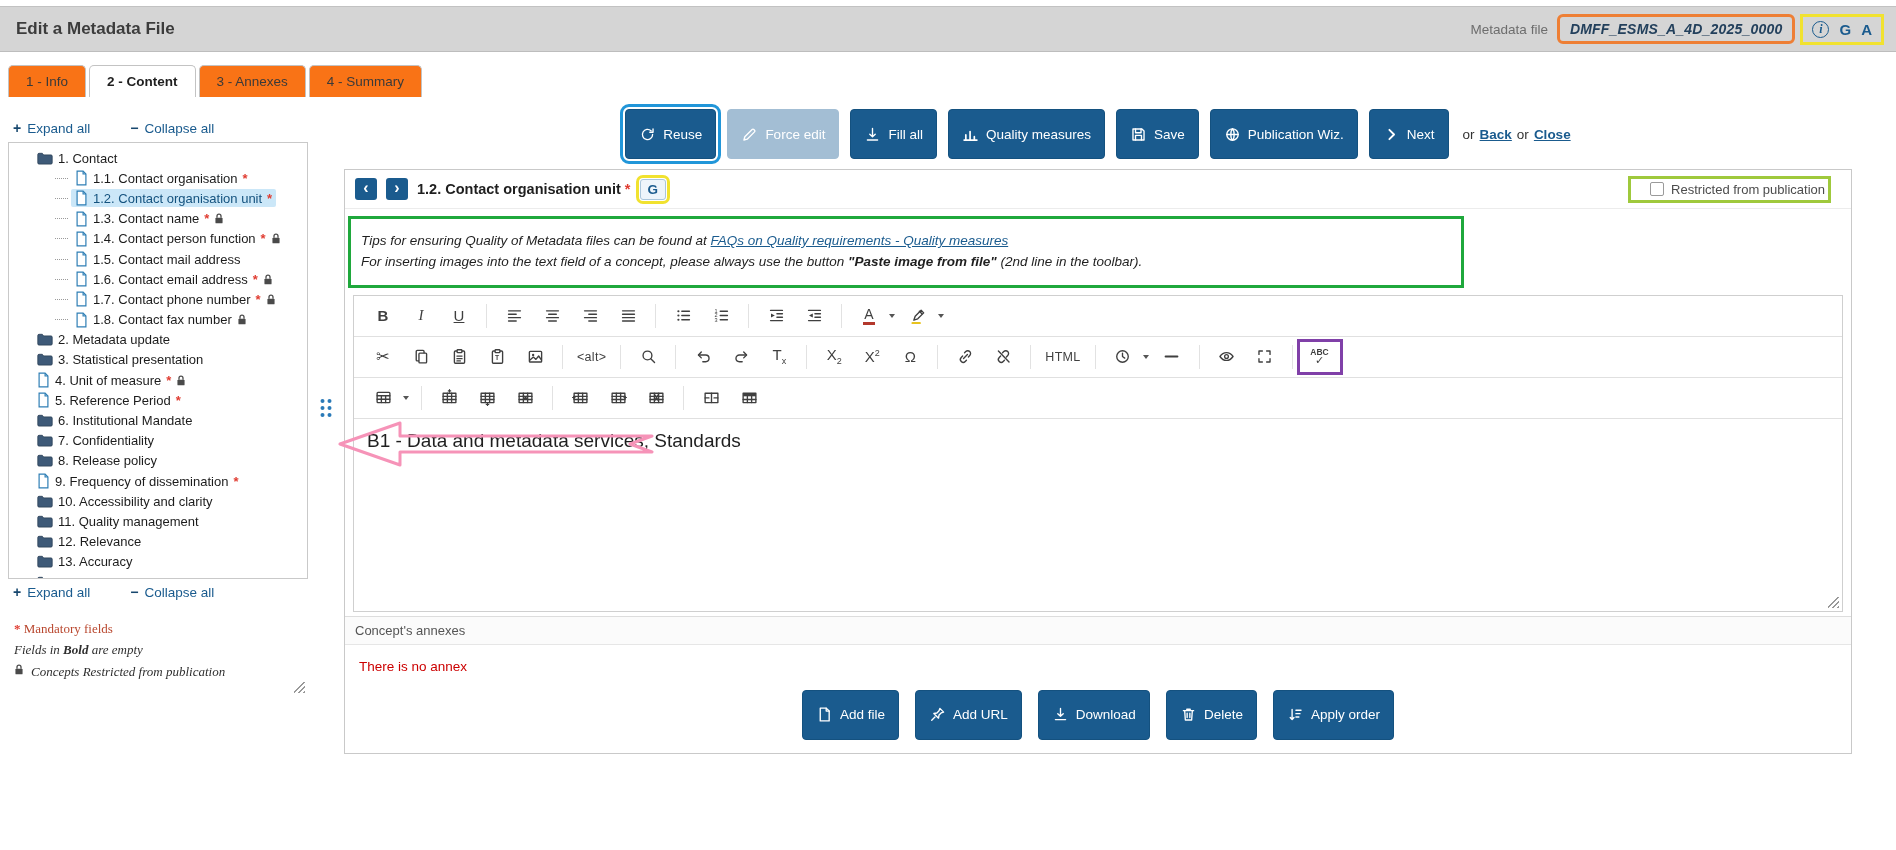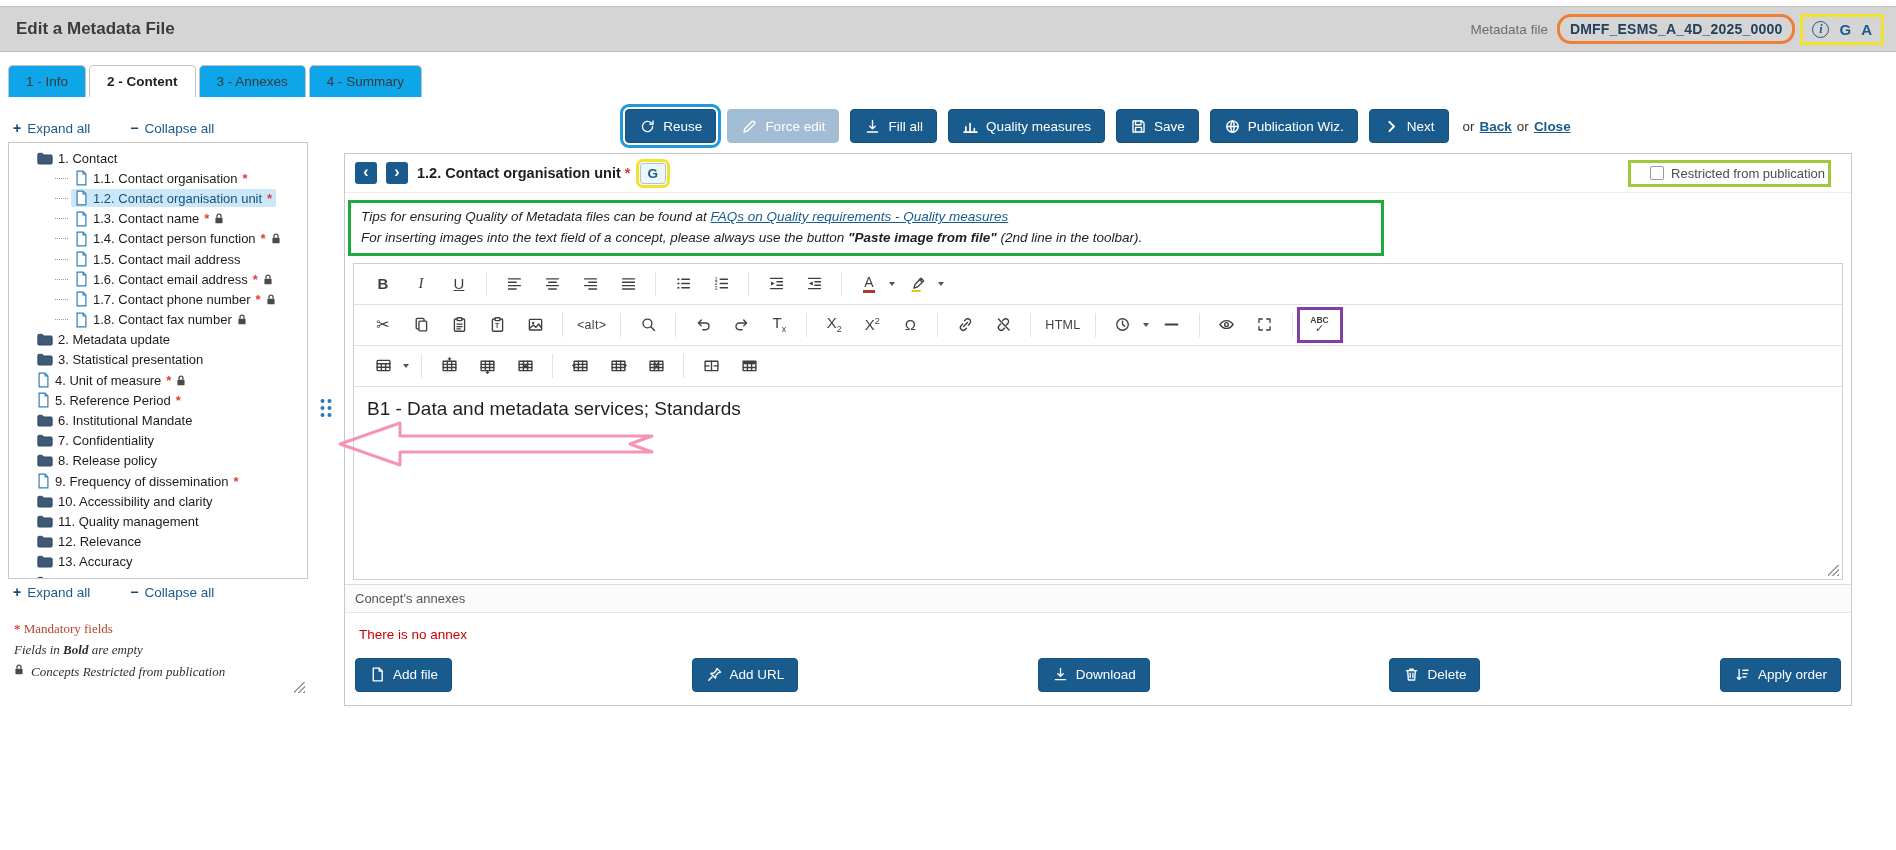--- a/index.html
+++ b/index.html
@@ -19,21 +19,21 @@
   .mf-label { color:#6d6d6d; font-size:13.5px; }
   .mf-value { font-weight:bold; font-size:14px; color:#23405c; padding:3px 9px; letter-spacing:.2px; }
   .hicons { display:inline-flex; gap:10px; align-items:center; padding:3px 8px; }
   .hicon { font-weight:bold; color:var(--accent-blue,#1a5b8e); font-size:15px; cursor:pointer; }
   .hicon-i { border:1.5px solid var(--accent-blue,#1a5b8e); border-radius:50%;
     width:17px; height:17px; display:inline-flex; align-items:center; justify-content:center;
     font-family:"Liberation Serif",serif; font-style:italic; font-size:12px; }
 
   
   .tabbar { margin:10px 0 0 8px; display:flex; align-items:flex-end; height:35px; }
-  .tab { padding:8px 17px; background:#0ea5e9; border:1px solid #c3c3c3; border-bottom:none;
+  .tab { padding:8px 17px; background:#f97316; border:1px solid #c3c3c3; border-bottom:none;
     border-radius:5px 5px 0 0; margin-right:3px; font-size:13.5px; color:#3a3a3a; cursor:pointer; }
   .tab.active { background:#fff; font-weight:bold; color:#1f1f1f; }
 
   
   .content { display:flex; padding:6px 0 0 8px; position:relative; }
 
   
   .sidebar { width:300px; flex:none; padding-top:12px; }
   .tree-links { display:flex; gap:40px; padding:6px 5px; font-size:13.5px; color:var(--accent-blue,#1a5b8e); }
   .tlink { display:inline-flex; gap:6px; align-items:center; cursor:pointer; }
@@ -57,43 +57,43 @@
   
   .gutter { width:36px; flex:none; position:relative; cursor:col-resize; }
   .dots { position:absolute; top:296px; left:50%; transform:translateX(-50%);
     display:grid; grid-template-columns:repeat(2,4px); grid-auto-rows:4px; gap:3px; }
   .dots i { background:#2a7ab8; border-radius:50%; display:block; }
 
   
   .main { flex:none; width:1508px; }
   .actionbar { display:flex; justify-content:center; align-items:center; gap:10px; padding:6px 0 10px; }
   .btn-slot { display:inline-flex; gap:11px; }
-  .btn { display:inline-flex; align-items:center; gap:7px; height:34px; padding:0 13px;
+  .btn { display:inline-flex; align-items:center; gap:7px; height:50px; padding:0 13px;
     background:var(--accent-blue,#1a5b8e); color:#fff; border:1px solid #14517f; border-radius:4px;
     font-size:13.5px; font-family:inherit; cursor:pointer; }
   .btn .bicon { display:inline-flex; }
   .btn.disabled { background:#a3bed4; border-color:#a3bed4; cursor:default; }
   .orlinks { font-size:13.5px; color:#333; margin-left:4px; display:inline-flex; gap:5px; align-items:center; }
   .orlinks a { color:var(--accent-blue,#1a5b8e); font-weight:bold; text-decoration:underline; cursor:pointer; }
 
   .concept-panel { border:1px solid #c9c9c9; background:#fff; }
   .concept-header { display:flex; align-items:center; gap:9px; padding:8px 10px; border-bottom:1px solid #ececec; }
   .navbtn { width:22px; height:22px; background:var(--accent-blue,#1a5b8e); color:#fff; border:none;
     border-radius:3px; display:inline-flex; align-items:center; justify-content:center; cursor:pointer; padding:0; }
   .chev { font-size:16px; font-weight:bold; line-height:1; margin-top:-2px; }
   .concept-title { font-size:14.5px; font-weight:bold; color:#1f1f1f; }
   .gbtn { min-width:22px; padding:2px 7px; background:#eef5fb; border:1px solid #aac6dc; border-radius:3px;
     color:var(--accent-blue,#1a5b8e); font-weight:bold; font-size:13.5px; cursor:pointer; }
   .restricted { margin-left:auto; display:inline-flex; align-items:center; gap:7px; margin-right:16px;
     color:#4c4c4c; font-size:13px; }
   .restricted input { width:14px; height:14px; appearance:none; -webkit-appearance:none;
     border:1px solid #9a9a9a; background:#fff; border-radius:2px; margin:0; }
 
-  .tips { margin:7px 8px 7px 3px; width:1036px; border:3px solid var(--ann-green,#1fa83c);
-    padding:4px 10px; font-style:italic; font-size:13.5px; line-height:1.55; color:#1f1f1f; }
+  .tips { margin:7px 8px 7px 3px; width:1116px; border:3px solid var(--ann-green,#1fa83c);
+    padding:12px 10px; font-style:italic; font-size:13.5px; line-height:1.55; color:#1f1f1f; }
   .tips a { color:var(--accent-blue,#1a5b8e); text-decoration:underline; cursor:pointer; }
 
   .editor { margin:0 8px; border:1px solid #cfcfcf; }
   .tb-row { display:flex; align-items:center; padding:8px 10px; border-bottom:1px solid #e0e0e0; color:#3f3f3f; }
   .tbtn { min-width:34px; height:24px; display:inline-flex; align-items:center; justify-content:center;
     margin:0 2px; cursor:pointer; color:#3f3f3f; }
   .tbtn.tcaret { min-width:12px; margin-left:-3px; }
   .tlblbtn { font-size:12.5px; letter-spacing:.3px; padding:0 4px; white-space:nowrap; }
   .tsep { width:1px; height:24px; background:#e2e2e2; margin:0 8px; flex:none; }
   .gt { font-size:15px; line-height:1; }
@@ -106,24 +106,24 @@
   .editor-body { position:relative; height:192px; padding:11px 13px; font-size:19px; color:#1f1f1f; }
 
   .resize-corner { position:absolute; right:3px; bottom:3px; width:11px; height:11px;
     background:linear-gradient(135deg, transparent 0 45%, #999 45% 52%, transparent 52% 68%,
       #999 68% 75%, transparent 75% 90%, #999 90% 97%, transparent 97%); cursor:nwse-resize; }
 
   .annex-header { margin-top:4px; border-top:1px solid #ddd; border-bottom:1px solid #e6e6e6;
     background:#fbfbfb; padding:6px 10px; color:#555; font-size:13px; }
   .annex-body { padding:8px 10px 13px; }
   .annex-empty { color:var(--error-red,#c00); font-size:13.5px; margin:6px 0 16px 4px; }
-  .annex-btns { display:flex; justify-content:space-between; gap:8px; }
+  .annex-btns { display:flex; justify-content:center; gap:16px; }
 
   
-  .ann-orange { outline:3px solid var(--ann-orange,#ee7f35); outline-offset:1px; border-radius:10px; }
+  .ann-orange { outline:3px solid var(--ann-orange,#ee7f35); outline-offset:1px; border-radius:2px;font-style:italic; }
   .ann-yellow { outline:3px solid var(--ann-yellow,#f1e22f); outline-offset:1px; }
   .ann-blue   { outline:3px solid var(--ann-blue,#2196d9); outline-offset:2px; }
   .ann-yellowgreen { outline:3px solid var(--ann-yellowgreen,#9fc93c); outline-offset:3px;padding-left:16px; }
   .ann-purple { outline:3px solid var(--ann-purple,#8040a8); outline-offset:3px; }
   .pink-arrow { position:absolute; left:336px; top:320px; pointer-events:none; z-index:6; }
 
   svg text { font-family:"Liberation Sans","DejaVu Sans",sans-serif; }
 </style>
 </head>
 <body>

